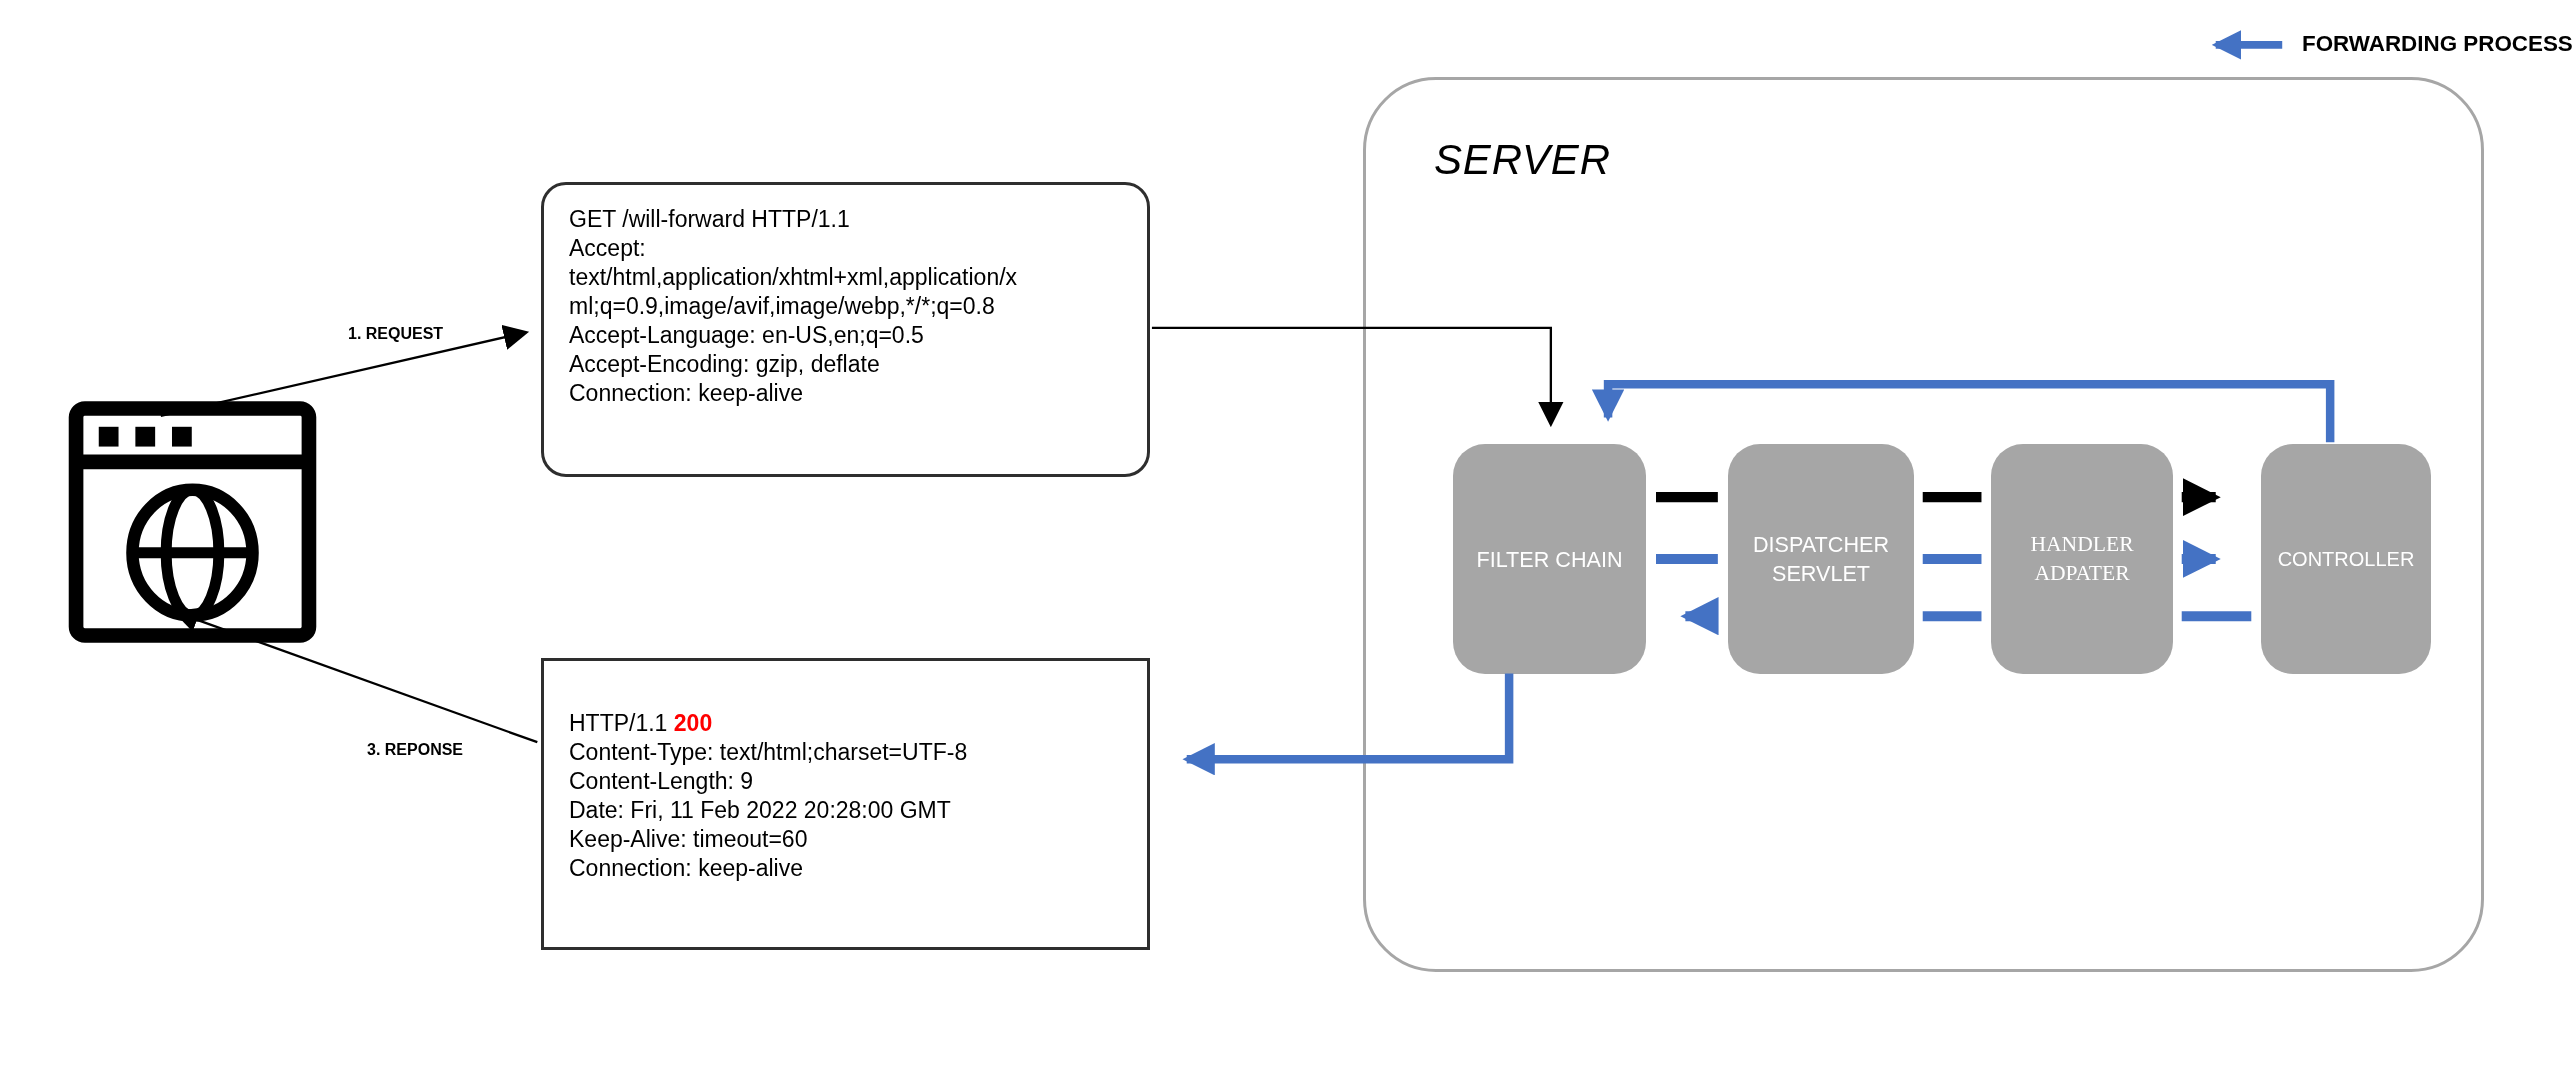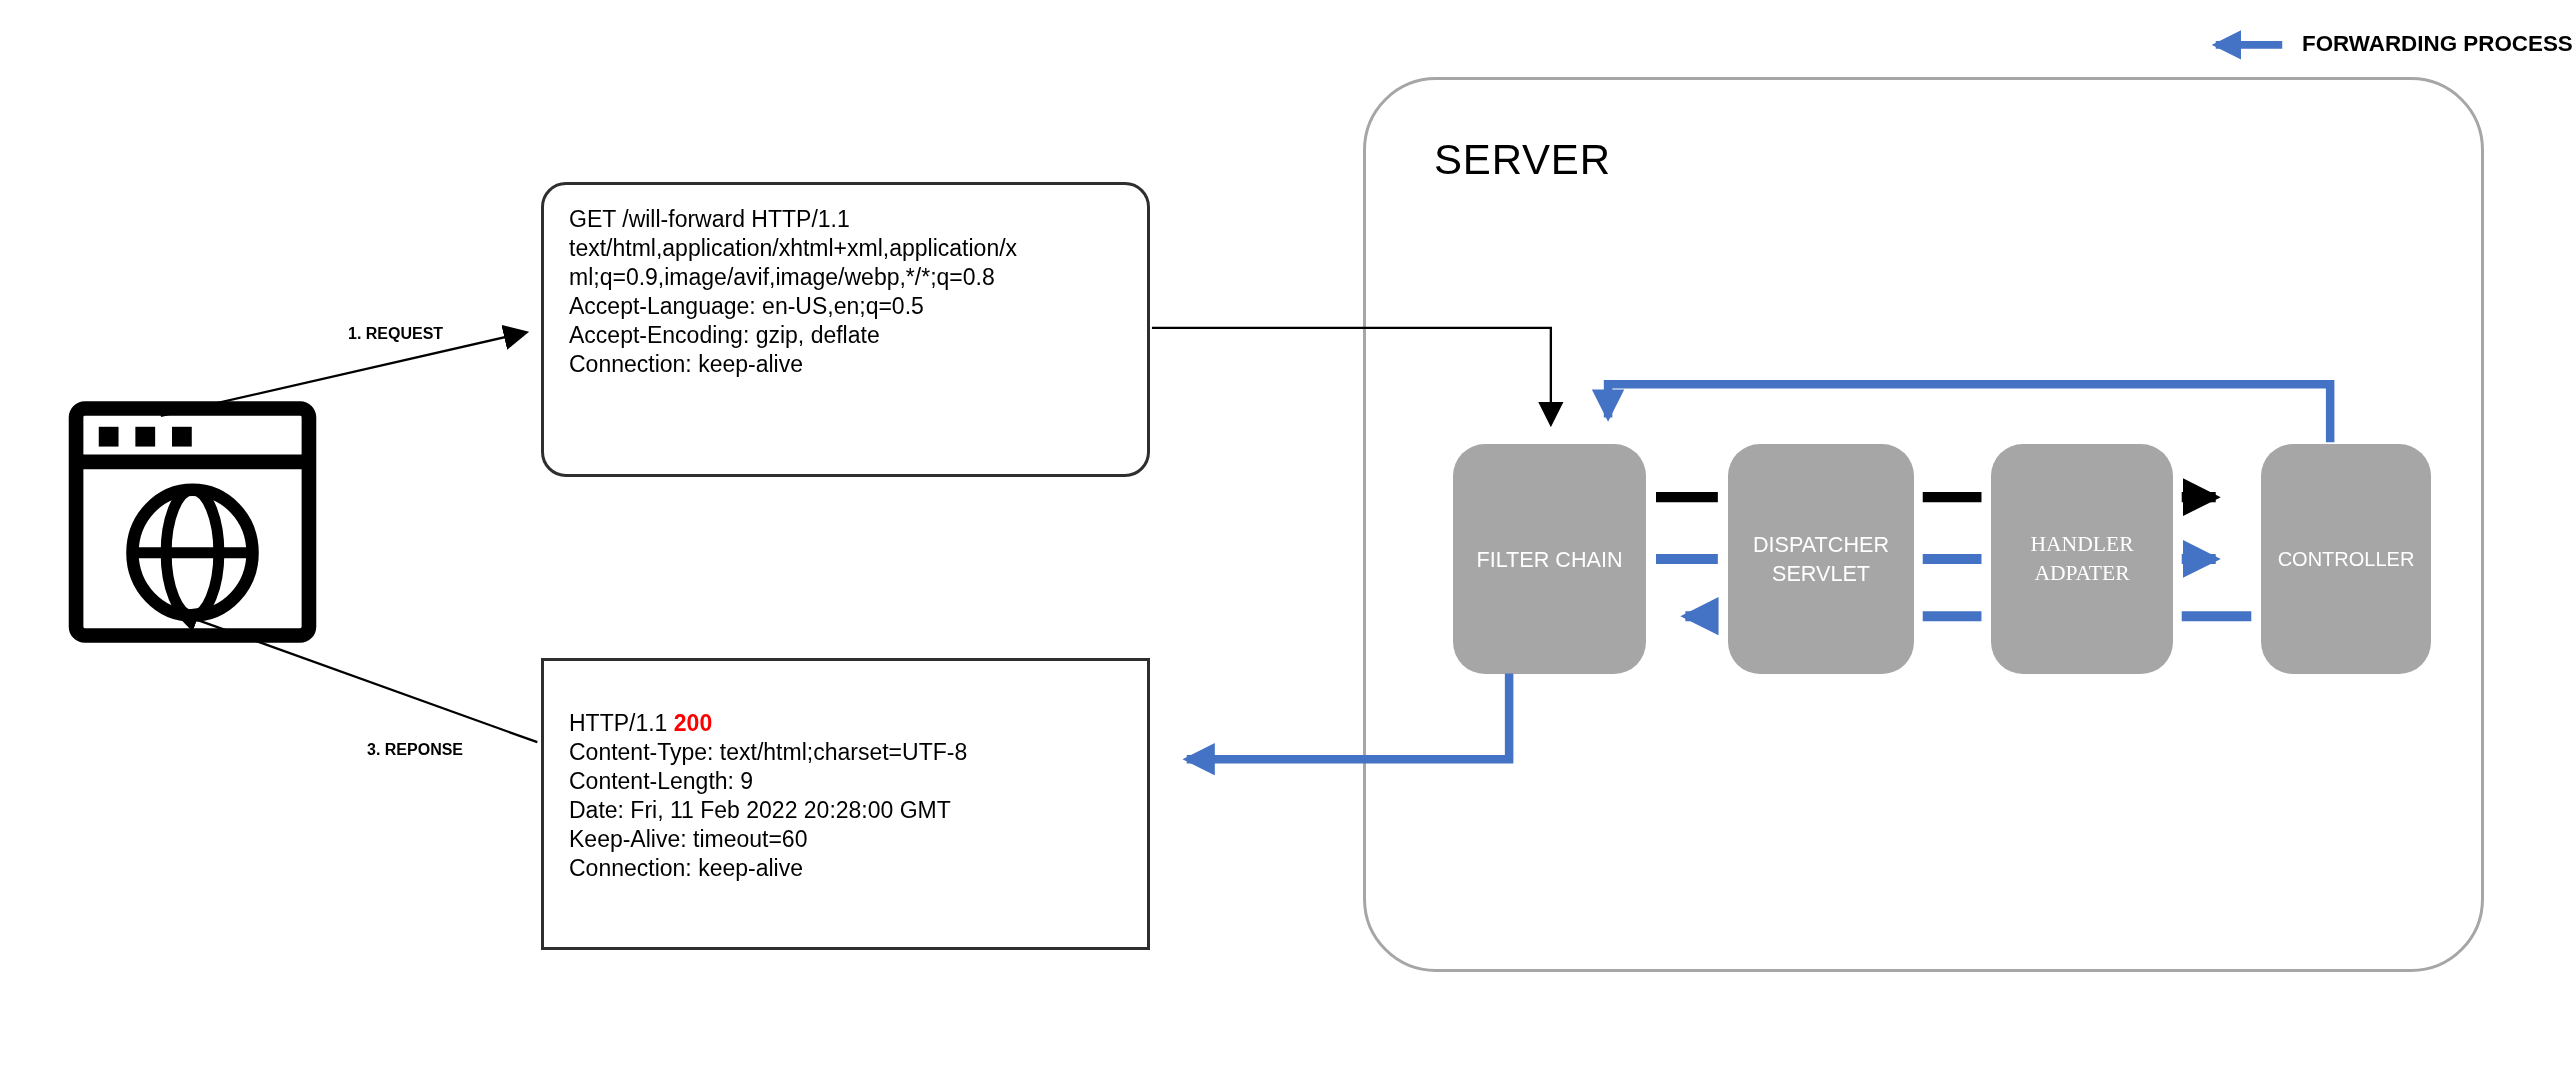--- a/index.html
+++ b/index.html
@@ -71,20 +71,21 @@
 
   
   #server-panel {
     position: absolute;
     left: 1363px; top: 77px;
     width: 1121px; height: 895px;
     border: 3.1px solid #a6a6a6;
     border-radius: 73px;
     box-sizing: border-box;
     background: #ffffff;
+    font-style: italic;
   }
   #server-title {
     position: absolute;
     left: 68px; top: 56px;
     font-size: 42px;
     font-weight: 400;
     color: #000000;
     letter-spacing: 0.8px;
   }
 
@@ -127,20 +128,21 @@
     <ellipse cx="170" cy="208" rx="36" ry="86" fill="none" stroke="#000000" stroke-width="15"></ellipse>
     <line x1="88" y1="208" x2="252" y2="208" stroke="#000000" stroke-width="15"></line>
   </svg>
 
   <div id="label-request" class="step-label">1. REQUEST</div>
   <div id="label-forwarding" class="step-label">2. FORWARDING</div>
   <div id="label-response" class="step-label">3. REPONSE</div>
 
   <div id="request-box" class="http-box">
     <div class="http-line">GET /will-forward HTTP/1.1</div>
+    <div class="http-line">Accept:</div>
     <div class="http-line">text/html,application/xhtml+xml,application/x</div>
     <div class="http-line">ml;q=0.9,image/avif,image/webp,*/*;q=0.8</div>
     <div class="http-line">Accept-Language: en-US,en;q=0.5</div>
     <div class="http-line">Accept-Encoding: gzip, deflate</div>
     <div class="http-line">Connection: keep-alive</div>
   </div>
 
   <div id="response-box" class="http-box">
     <div class="http-line">
       <span>HTTP/1.1 </span><span class="status-code">200</span>

